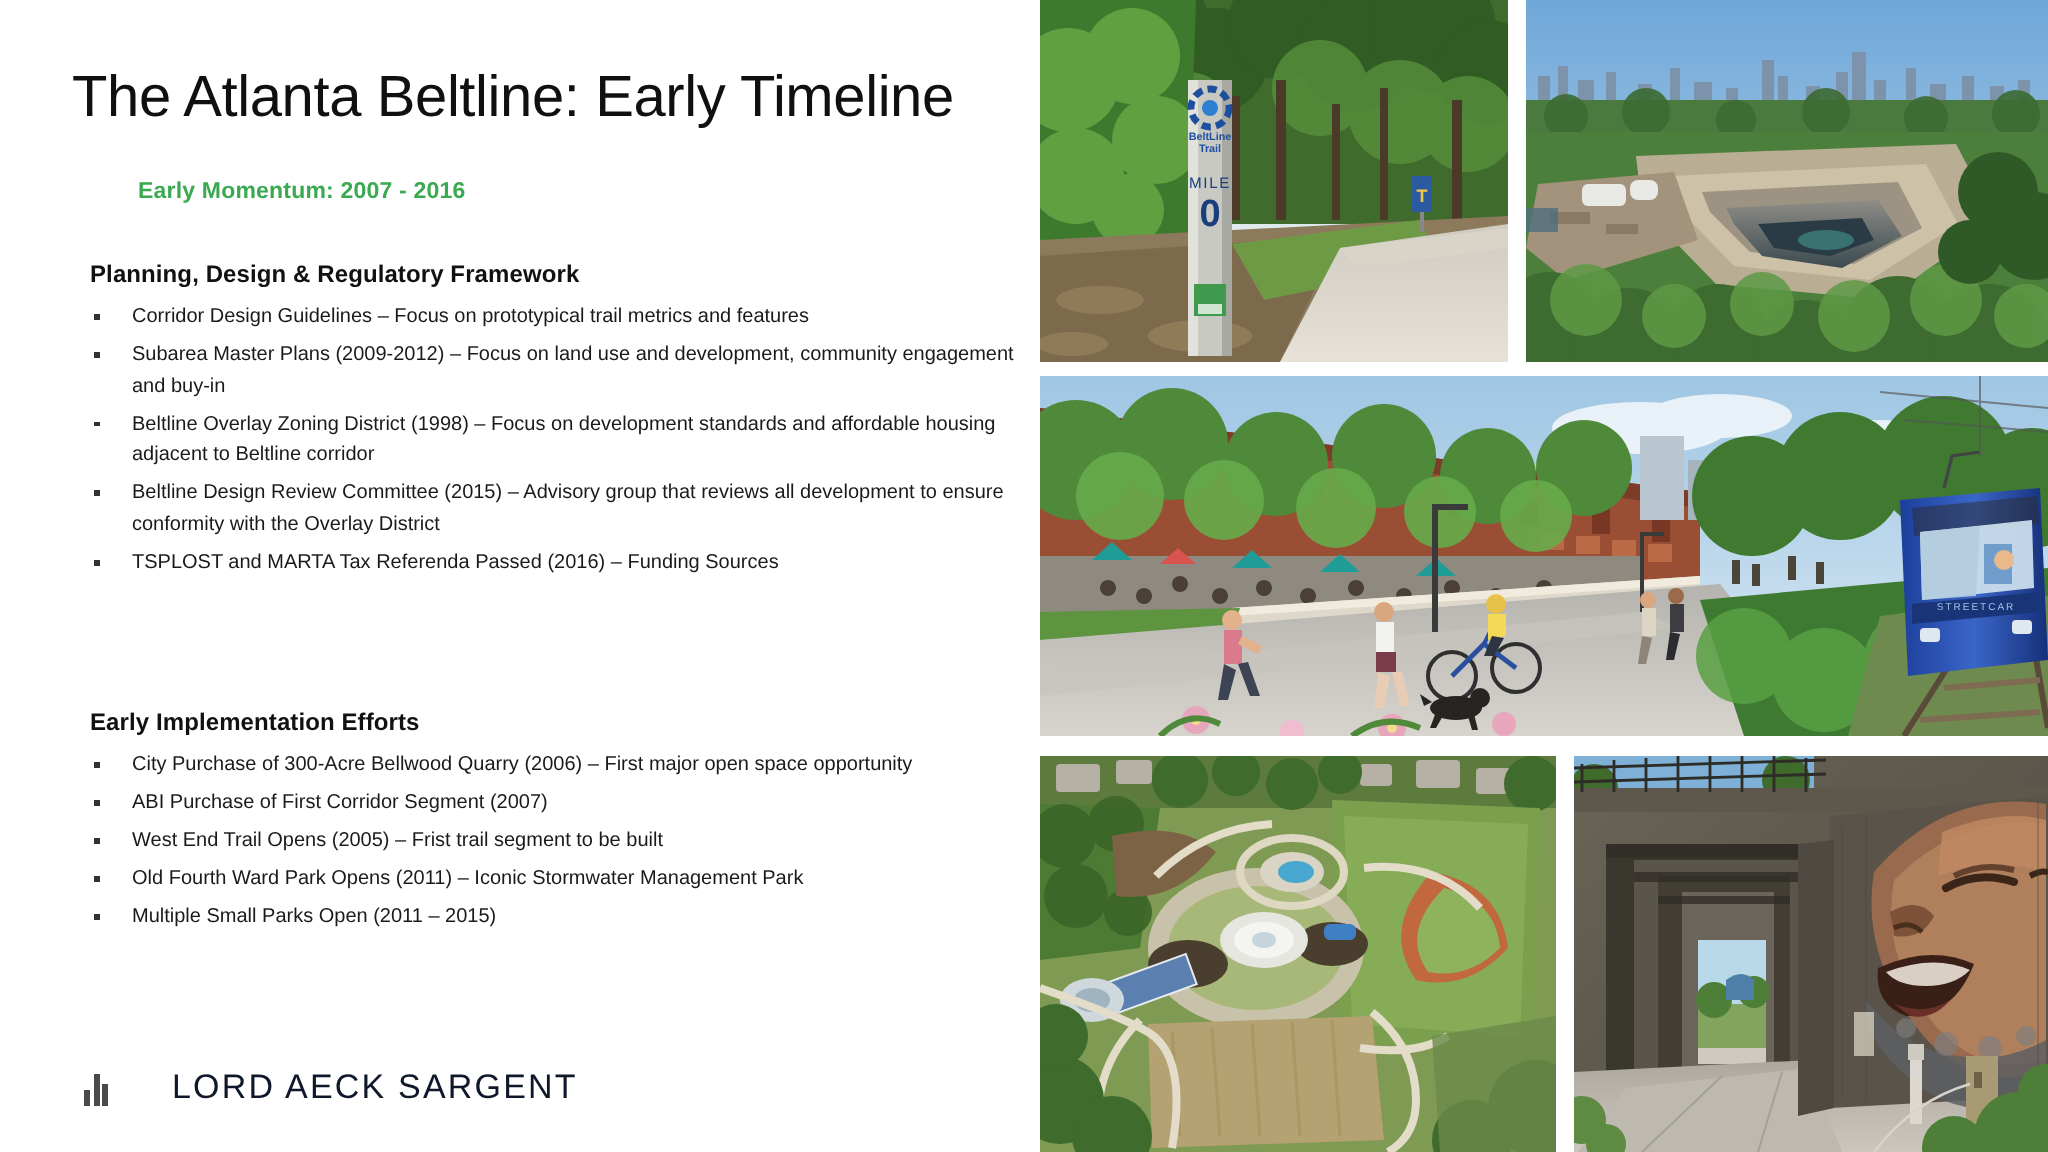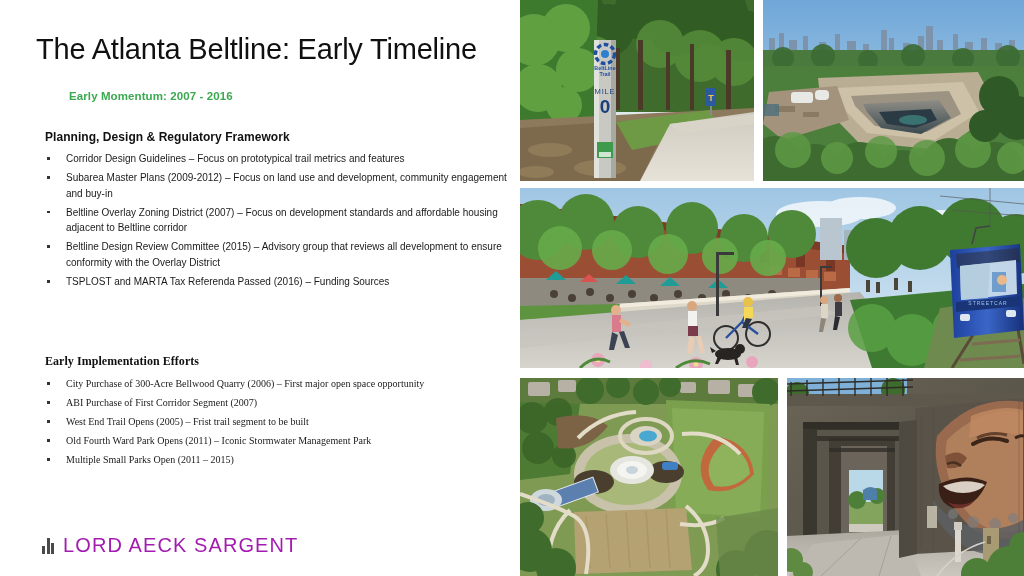--- a/index.html
+++ b/index.html
@@ -23,21 +23,21 @@
 
   .subtitle {
     position: absolute; left: 45px; top: 90px;
     font-size: 11.5px; font-weight: bold; color: #3aa94f;
     letter-spacing: 0.1px;
     padding-left: 24px;
   }
 
   .body-block { position: absolute; left: 45px; width: 462px; }
   #block-planning { top: 130px; }
-  #block-implementation { top: 354px; font-family: Liberation Serif, serif; }
+  #block-implementation { top: 354px; }
 
   .section-head {
     font-size: 12px; font-weight: bold; color: #111;
     margin-bottom: 7px; letter-spacing: 0.05px;
   }
 
   ul.bullets { list-style: none; }
   ul.bullets li {
     position: relative;
     padding-left: 21px;
@@ -51,21 +51,21 @@
     width: 2.5px; height: 2.5px; background: #333;
   }
 
   
   .logo { position: absolute; left: 42px; top: 534px; display: flex; align-items: center; gap: 9px; }
   .logo-mark { display: flex; align-items: flex-end; gap: 1.5px; height: 17px; }
   .logo-mark i { display: block; width: 3px; background: #4a4a4a; }
   .logo-mark i:nth-child(1) { height: 8px; }
   .logo-mark i:nth-child(2) { height: 16px; }
   .logo-mark i:nth-child(3) { height: 11px; }
-  .logo-text { font-size: 20px; letter-spacing: 1.1px; color: #a21caf; font-weight: 400; }
+  .logo-text { font-size: 17px; letter-spacing: 1.1px; color: #0f172a; font-weight: 400; margin-left: 23px; }
 
   
   .img-col { position: absolute; left: 520px; top: 0; width: 504px; height: 576px; }
   .photo { position: absolute; overflow: hidden; background: #cfd6cf; }
   #photo-trail   { left: 0;   top: 0;   width: 234px; height: 181px; }
   #photo-quarry  { left: 243px; top: 0; width: 261px; height: 181px; }
   #photo-street  { left: 0;   top: 188px; width: 504px; height: 180px; }
   #photo-park    { left: 0;   top: 378px; width: 258px; height: 198px; }
   #photo-mural   { left: 267px; top: 378px; width: 237px; height: 198px; }
   .photo svg { display: block; width: 100%; height: 100%; }
@@ -78,21 +78,21 @@
   <div class="text-col">
 
     <div class="slide-title">The Atlanta Beltline: Early Timeline</div>
     <div class="subtitle">Early Momentum:  2007 - 2016</div>
 
     <div class="body-block" id="block-planning">
       <div class="section-head">Planning, Design &amp; Regulatory Framework</div>
       <ul class="bullets">
         <li><span class="bullet-dot"></span><span>Corridor Design Guidelines – Focus on prototypical trail metrics and features</span></li>
         <li><span class="bullet-dot"></span><span>Subarea Master Plans (2009-2012) – Focus on land use and development, community engagement and buy-in</span></li>
-        <li><span class="bullet-dot"></span><span>Beltline Overlay Zoning District (2007) – Focus on development standards and affordable housing adjacent to Beltline corridor</span></li>
+        <li><span class="bullet-dot"></span><span>Beltline Overlay Zoning District (1998) – Focus on development standards and affordable housing adjacent to Beltline corridor</span></li>
         <li><span class="bullet-dot"></span></li>
         <li><span class="bullet-dot"></span><span>Beltline Design Review Committee (2015) – Advisory group that reviews all development to ensure conformity with the Overlay District</span></li>
         <li><span class="bullet-dot"></span><span>TSPLOST and MARTA Tax Referenda Passed (2016) – Funding Sources</span></li>
       </ul>
     </div>
 
     <div class="body-block" id="block-implementation">
       <div class="section-head">Early Implementation Efforts</div>
       <ul class="bullets">
         <li><span class="bullet-dot"></span><span>City Purchase of 300-Acre Bellwood Quarry (2006) – First major open space opportunity</span></li>

